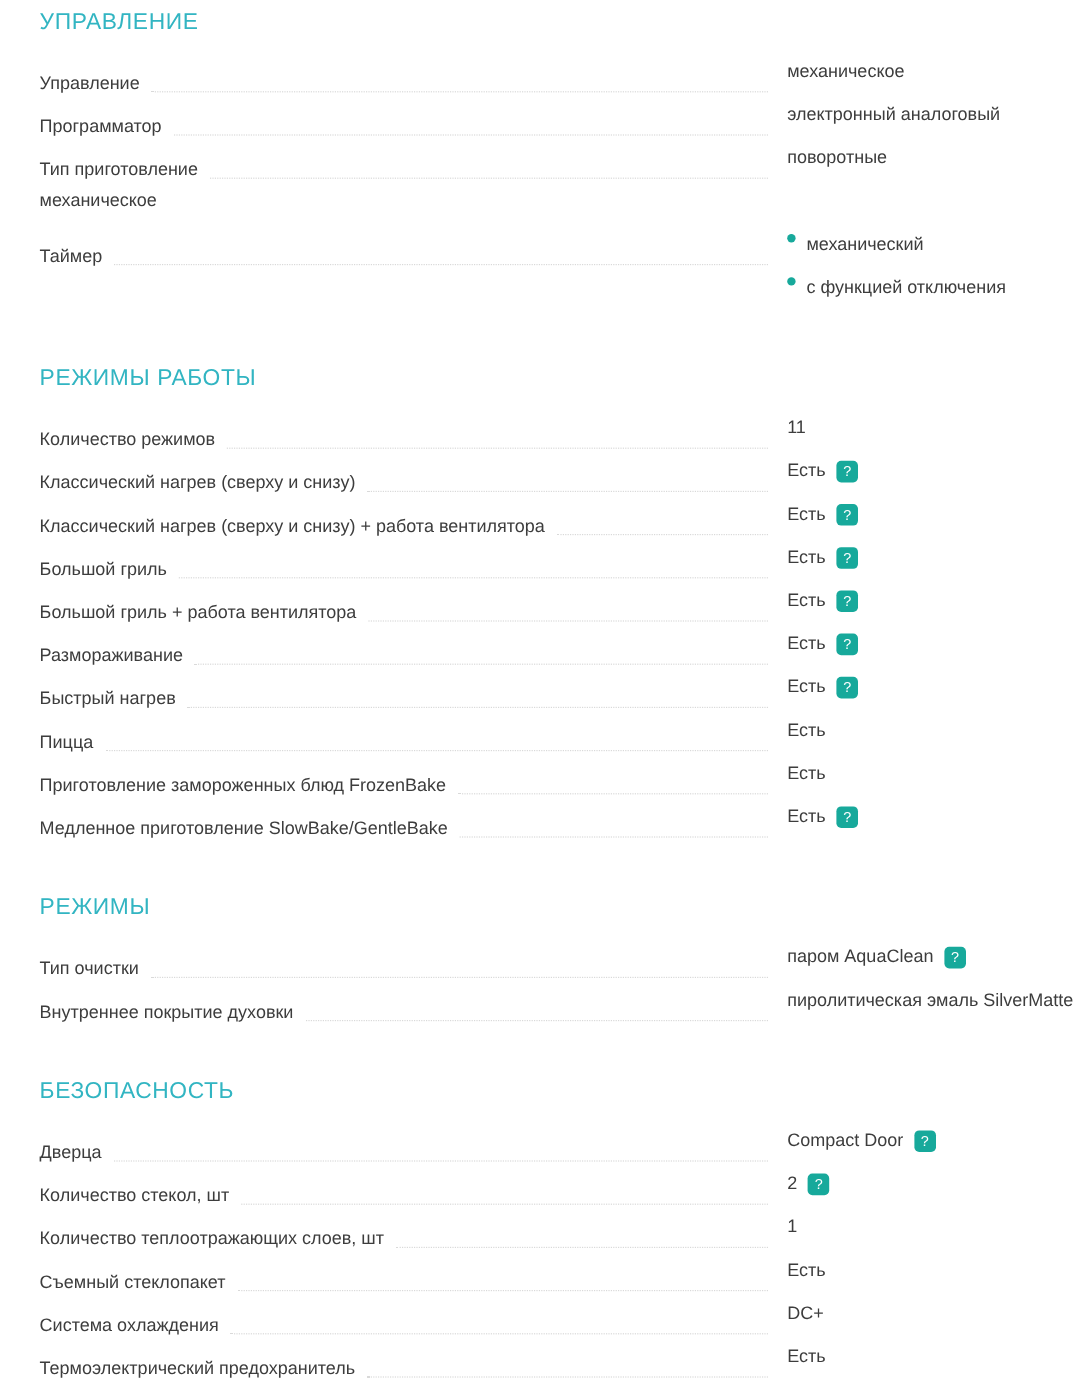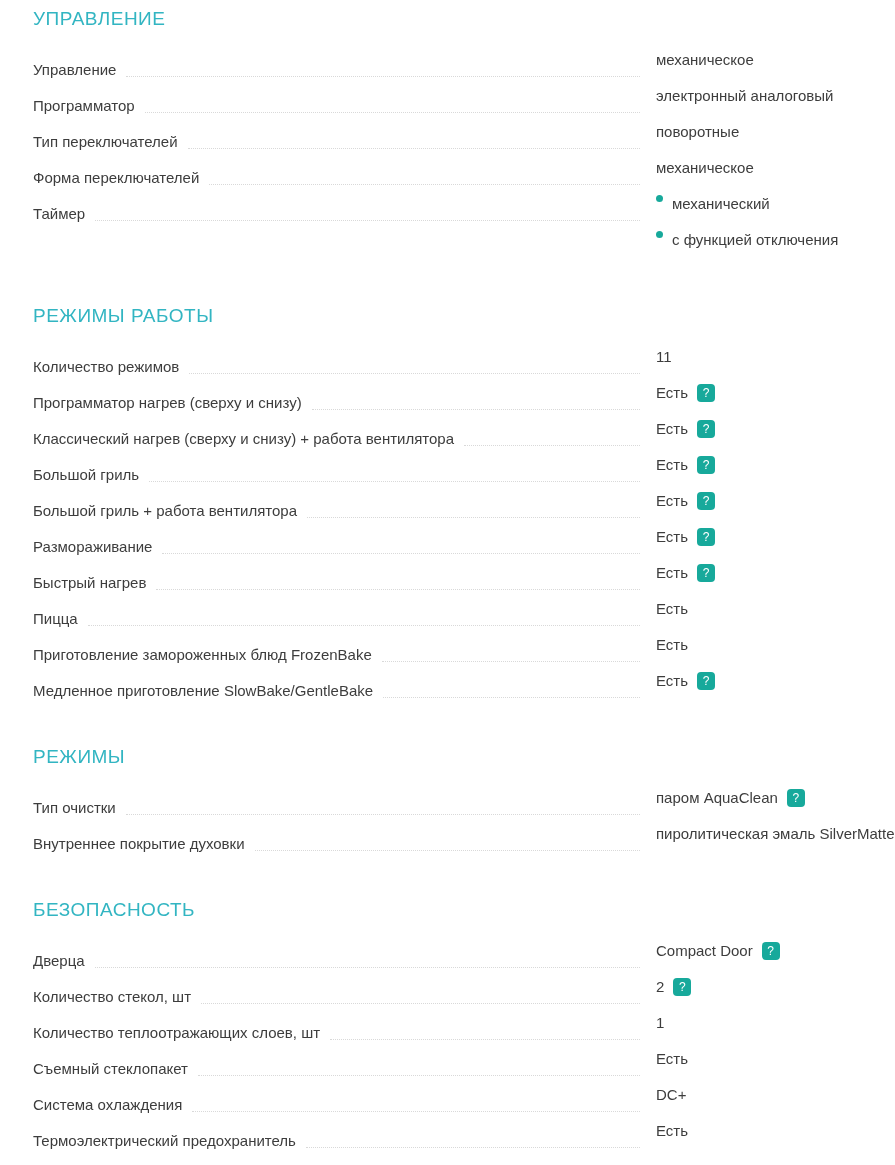--- a/index.html
+++ b/index.html
@@ -97,36 +97,32 @@
     <div class="row-right">
   <div class="value-line">
     <span class="row-value">электронный аналоговый</span>
 
   </div>
 </div>
   </div>
 
   <div class="spec-row">
     <div class="row-left">
-      <span class="row-label">Тип переключателей</span>
+      <span class="row-label">Тип приготовление</span>
       <span class="leader"></span>
     </div>
     <div class="row-right">
   <div class="value-line">
     <span class="row-value">поворотные</span>
 
   </div>
 </div>
   </div>
 
   <div class="spec-row">
-    <div class="row-left">
-      <span class="row-label">Форма переключателей</span>
-      <span class="leader"></span>
-    </div>
     <div class="row-right">
   <div class="value-line">
     <span class="row-value">механическое</span>
 
   </div>
 </div>
   </div>
 
   <div class="spec-row">
     <div class="row-left">
@@ -159,21 +155,21 @@
     <div class="row-right">
   <div class="value-line">
     <span class="row-value">11</span>
 
   </div>
 </div>
   </div>
 
   <div class="spec-row">
     <div class="row-left">
-      <span class="row-label">Программатор нагрев (сверху и снизу)</span>
+      <span class="row-label">Классический нагрев (сверху и снизу)</span>
       <span class="leader"></span>
     </div>
     <div class="row-right">
   <div class="value-line">
     <span class="row-value">Есть</span>
     <span class="help-badge">?</span>
   </div>
 </div>
   </div>
 

